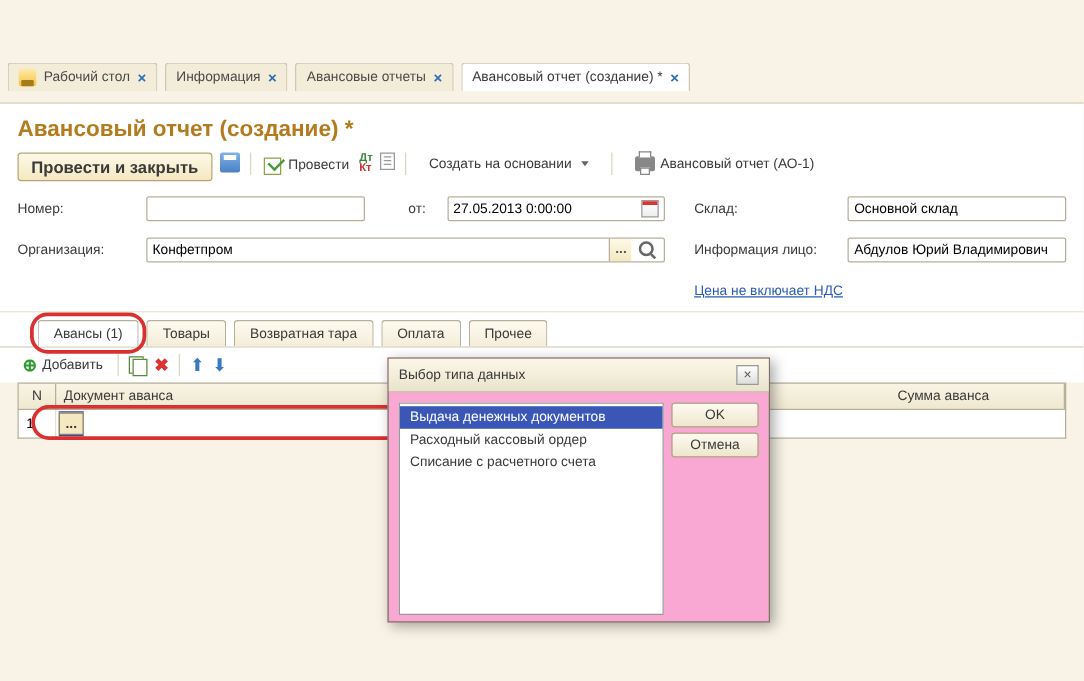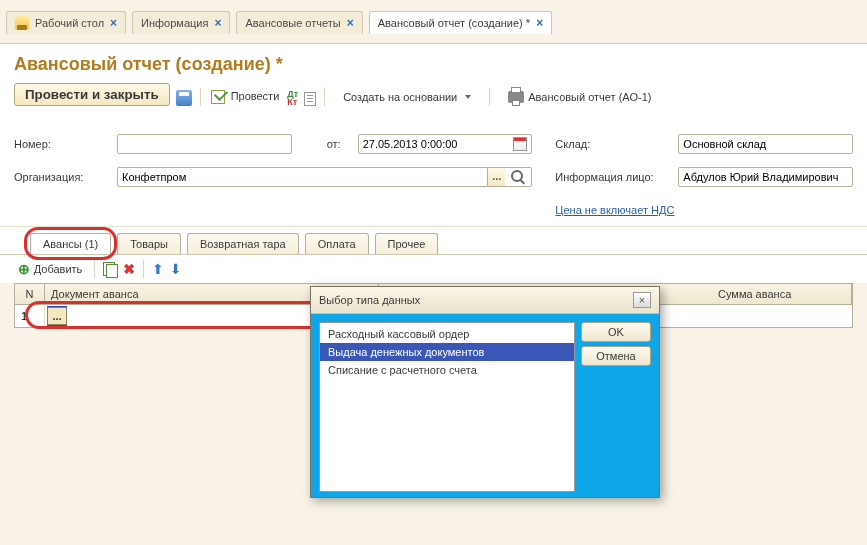--- a/index.html
+++ b/index.html
@@ -16,20 +16,21 @@
   }
 
   
   .top-tabs {
     display: flex;
     align-items: center;
     height: 44px;
     background: #f8f3e6;
     padding: 2px 6px 0 6px;
     border-bottom: 1px solid #cfc7b2;
+    margin-top: 39px;
   }
   .top-tab {
     display: inline-flex;
     align-items: center;
     gap: 6px;
     padding: 4px 8px;
     background: #fff;
     border: 1px solid #cfc7b2;
     border-bottom: none;
     margin-right: 6px;
@@ -67,23 +68,23 @@
     border-bottom: 1px solid #e6e0cc;
   }
   .header-title {
     color: #b37b1e;
     font-size: 18px;
     font-weight: bold;
     margin-bottom: 8px;
   }
   .toolbar {
     display: flex;
-    align-items: flex-end;
+    align-items: flex-start;
     gap: 6px;
-    margin-bottom: 28px;
+    margin-bottom: 12px;
   }
   .btn {
     background: linear-gradient(#fef9e7,#f4e8c1);
     border: 1px solid #c0b27d;
     border-radius: 3px;
     padding: 3px 10px;
     cursor: pointer;
     color: #3a3a3a;
     display:inline-flex;align-items:center;gap:4px;
   }
@@ -218,22 +219,22 @@
     border:3px solid #d93030;
     border-radius:16px;
     left:-20px;top:-4px;right:-8px;height:28px;
     pointer-events:none;
   }
 
   
   .modal{
     position:absolute;
     left:310px; top:286px;
-    width:350px; height:212px;
-    background:#0ea5e9;
+    width:306px; height:212px;
+    background:#f9a8d4;
     border:1px solid #7a7462;
     box-shadow:3px 3px 10px rgba(0,0,0,.35);
   }
   .modal-title{
     background:linear-gradient(#fcf7e8,#eae3cc);
     padding:5px 8px;
     border-bottom:1px solid #c9c2aa;
     display:flex;justify-content:space-between;align-items:center;
     color:#3a3a3a;
   }
@@ -390,22 +391,22 @@
   </div>
 </div>
 
 <div class="modal">
   <div class="modal-title">
     <span>Выбор типа данных</span>
     <span class="modal-x">×</span>
   </div>
   <div class="modal-body">
     <div class="listbox">
+      <div class="list-item sel">Выдача денежных документов</div>
       <div class="list-item">Расходный кассовый ордер</div>
-      <div class="list-item sel">Выдача денежных документов</div>
       <div class="list-item">Списание с расчетного счета</div>
     </div>
     <div class="modal-btns">
       <div class="mbtn">OK</div>
       <div class="mbtn">Отмена</div>
     </div>
   </div>
 </div>
 
 </body></html>

